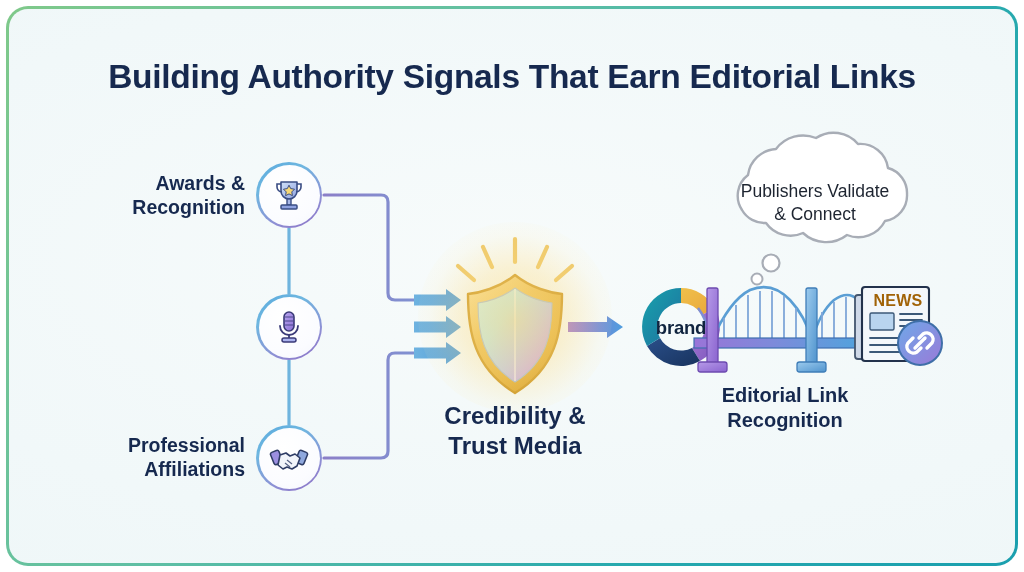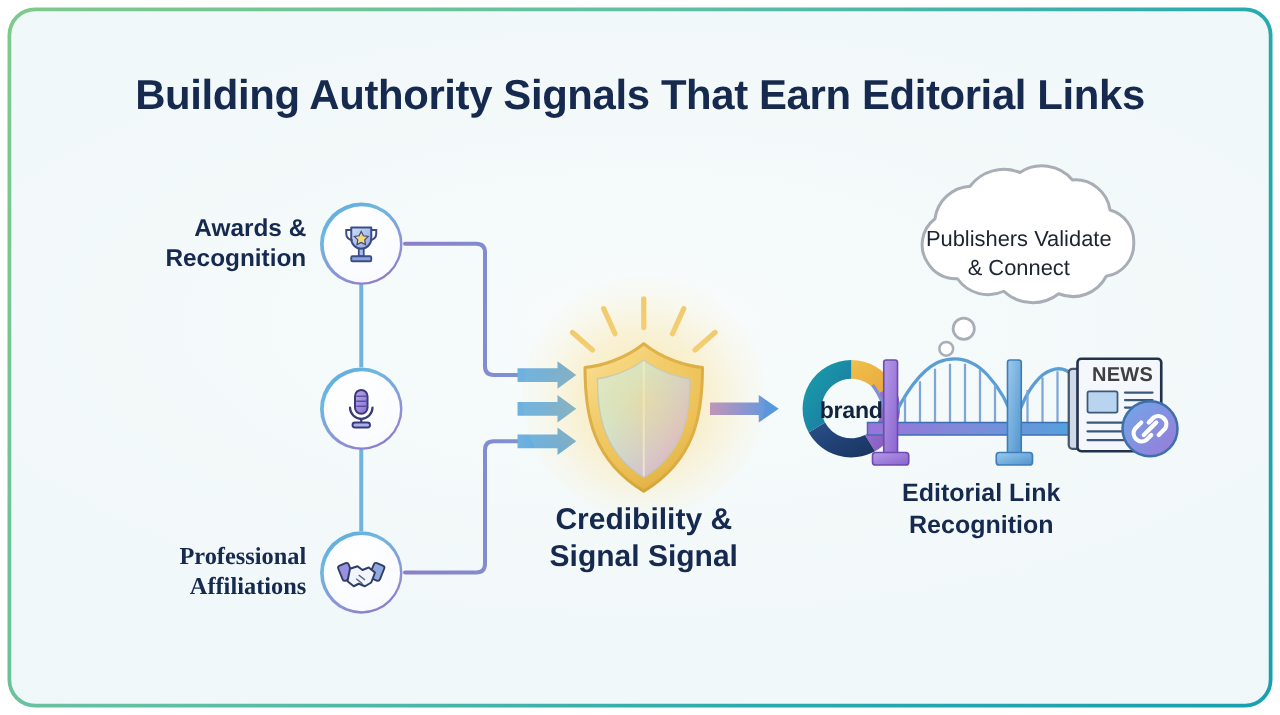--- a/index.html
+++ b/index.html
@@ -171,21 +171,21 @@
   }
 
   .news-text {
     position: absolute;
     left: 867px;
     top: 292px;
     width: 62px;
     text-align: center;
     font-size: 16px;
     font-weight: bold;
-    color: #404040;
+    color: #a16207;
     letter-spacing: 0.2px;
   }
 </style>
 </head>
 <body>
 
 <div id="infographic">
 
   <div class="frame-border">
     <div class="frame-inner"></div>
@@ -412,21 +412,21 @@
           <line x1="15" y1="13" x2="23" y2="13"></line>
           <line x1="15" y1="17" x2="23" y2="17"></line>
         </g>
         <path d="M 10 18 a 9 9 0 0 0 18 0" fill="none" stroke="#3a3a78" stroke-width="1.8" stroke-linecap="round"></path>
         <line x1="19" y1="27" x2="19" y2="31" stroke="#3a3a78" stroke-width="1.8"></line>
         <rect x="12" y="30" width="14" height="4" rx="2" fill="#aab2ee" stroke="#3a3a78" stroke-width="1.5"></rect>
       </svg>
     </div>
   </div>
 
-  <div class="node-label" style="left:75px; top:434px; width:170px;font-family:Liberation Serif, serif;">
+  <div class="node-label" style="left:75px; top:434px; width:170px;">
     <div>Professional</div>
     <div>Affiliations</div>
   </div>
   <div class="node" style="left:256px; top:425px;">
     <div class="node-ring"></div>
     <div class="node-face">
       <svg width="40" height="40" viewBox="0 0 40 40">
         <rect x="3" y="13" width="9" height="13" rx="2" transform="rotate(-22 7.5 19.5)" fill="#9b8fe0" stroke="#2f3d66" stroke-width="1.5"></rect>
         <rect x="28" y="13" width="9" height="13" rx="2" transform="rotate(22 32.5 19.5)" fill="#8fa8dd" stroke="#2f3d66" stroke-width="1.5"></rect>
         <path d="M 11 17 l 6 -2 4 3 5 -2 5 4 -3 8 -5 3 -5 -2 -4 2 -5 -4 Z" fill="#f2f5fb" stroke="#2f3d66" stroke-width="1.6" stroke-linejoin="round"></path>
@@ -436,21 +436,21 @@
         </g>
       </svg>
     </div>
   </div>
 
   <div class="shield-wrap">
     <div class="shield-glow"></div>
   </div>
   <div class="center-caption">
     <div>Credibility &amp;</div>
-    <div>Signal Signal</div>
+    <div>Trust Media</div>
   </div>
 
   <div class="thought-text">
     <div>Publishers Validate</div>
     <div>&amp; Connect</div>
   </div>
 
   <div class="brand-text">brand</div>
   <div class="news-text">NEWS</div>
 

